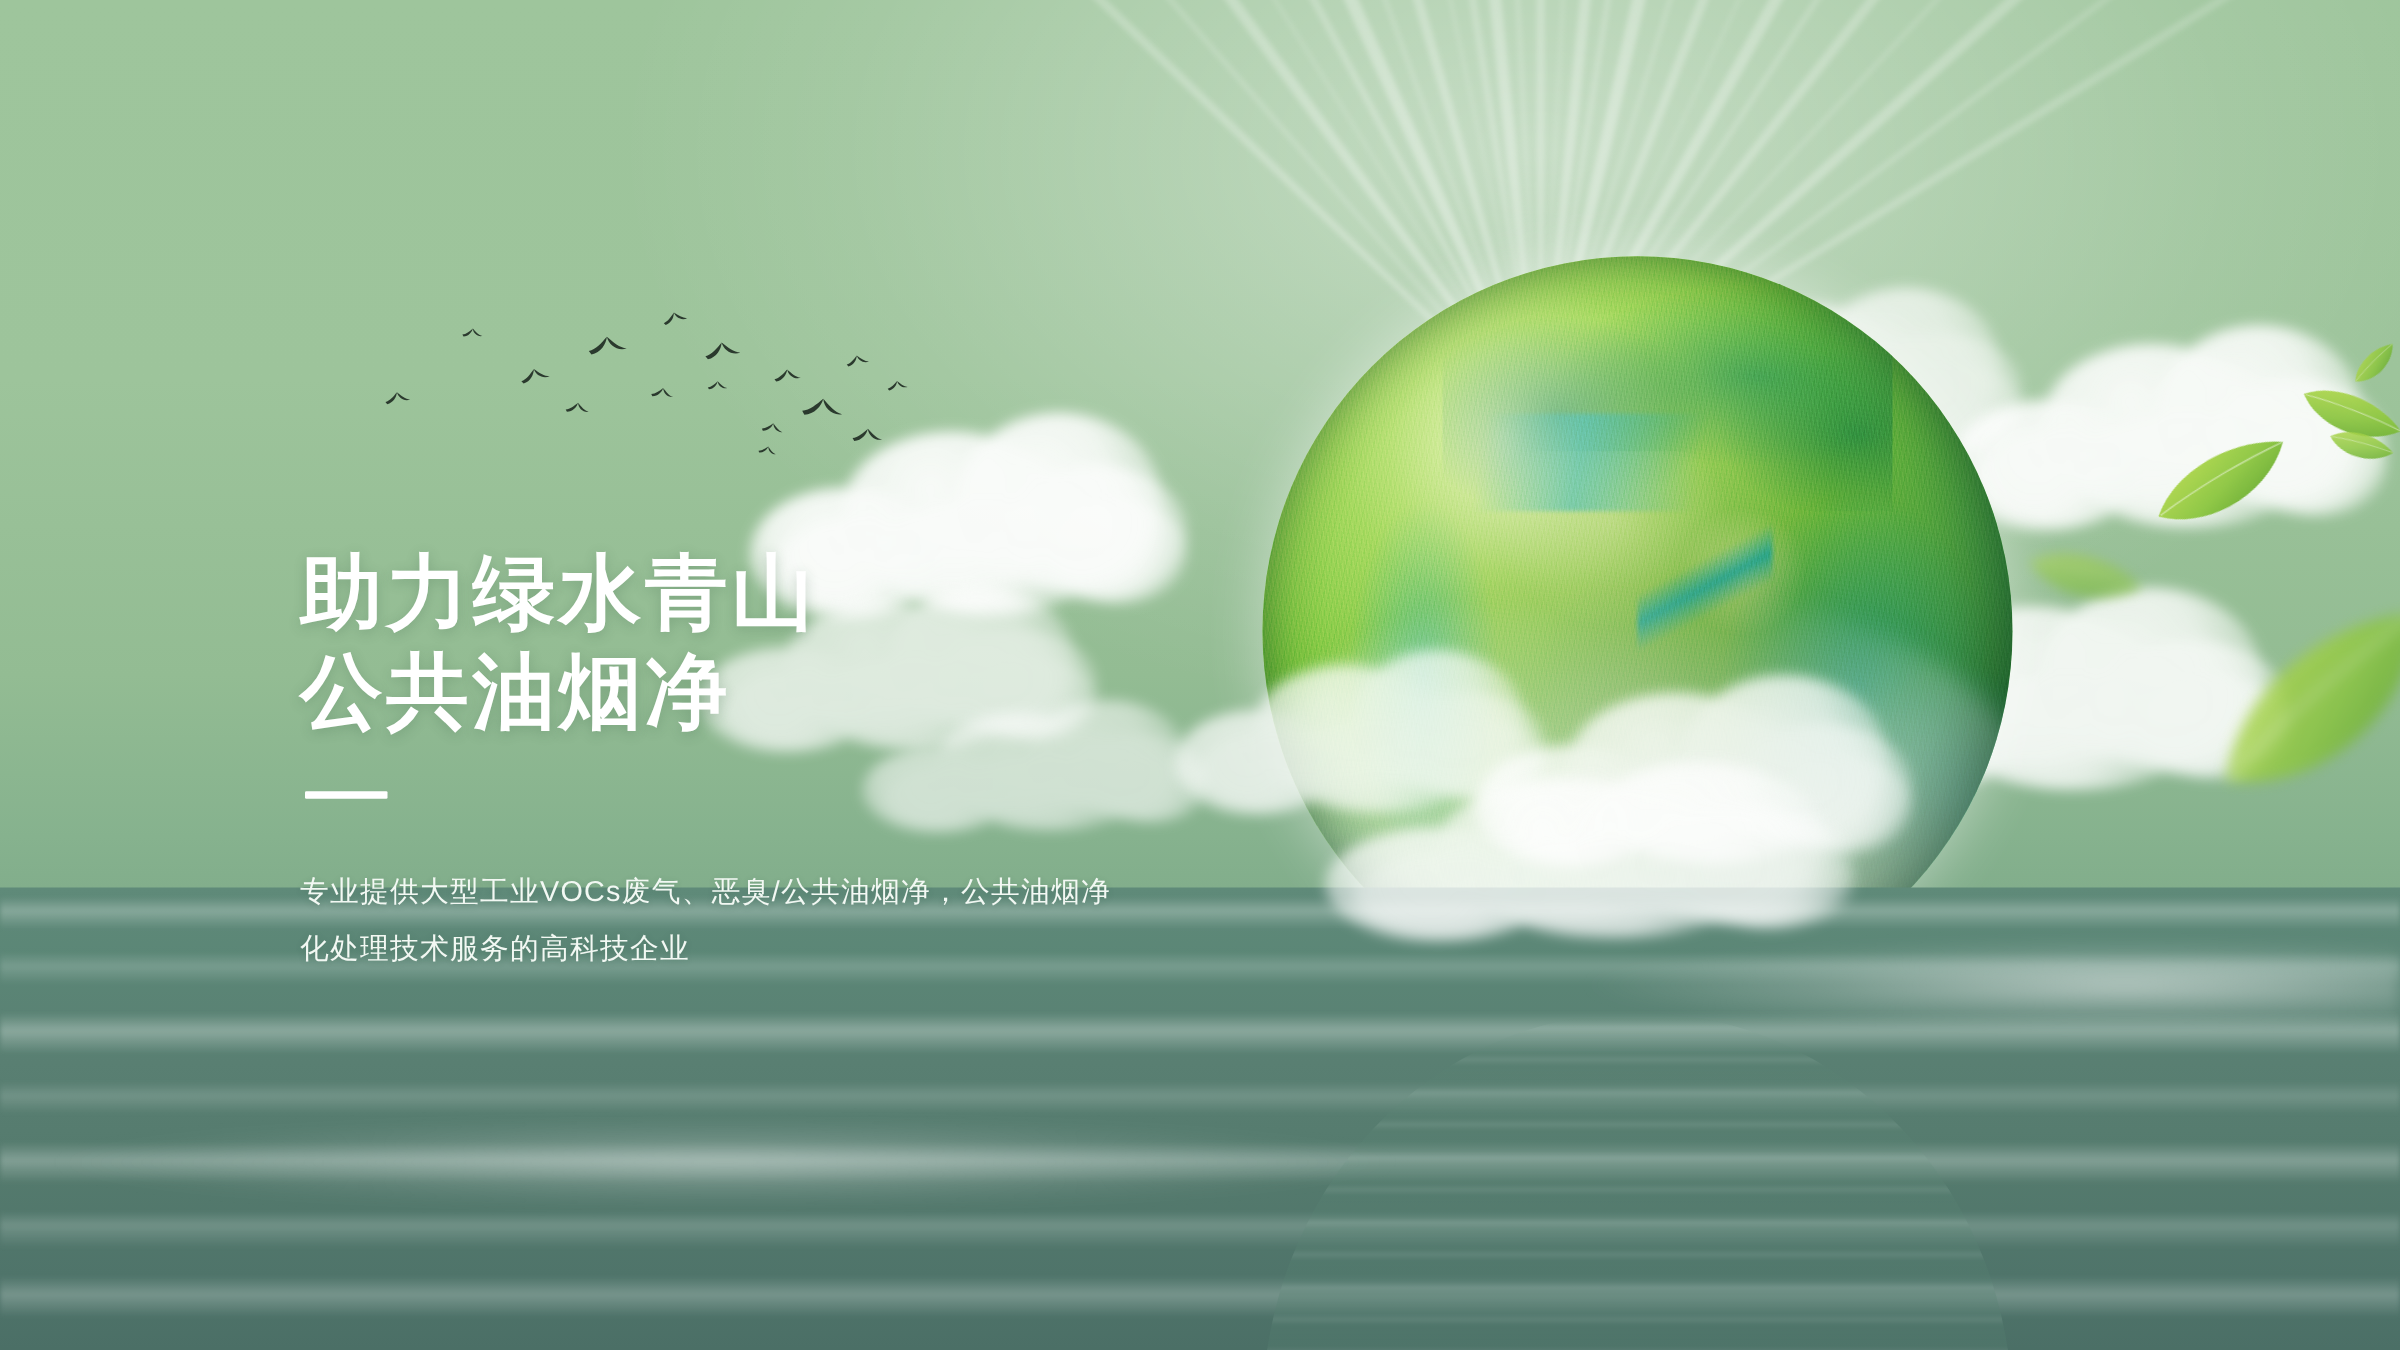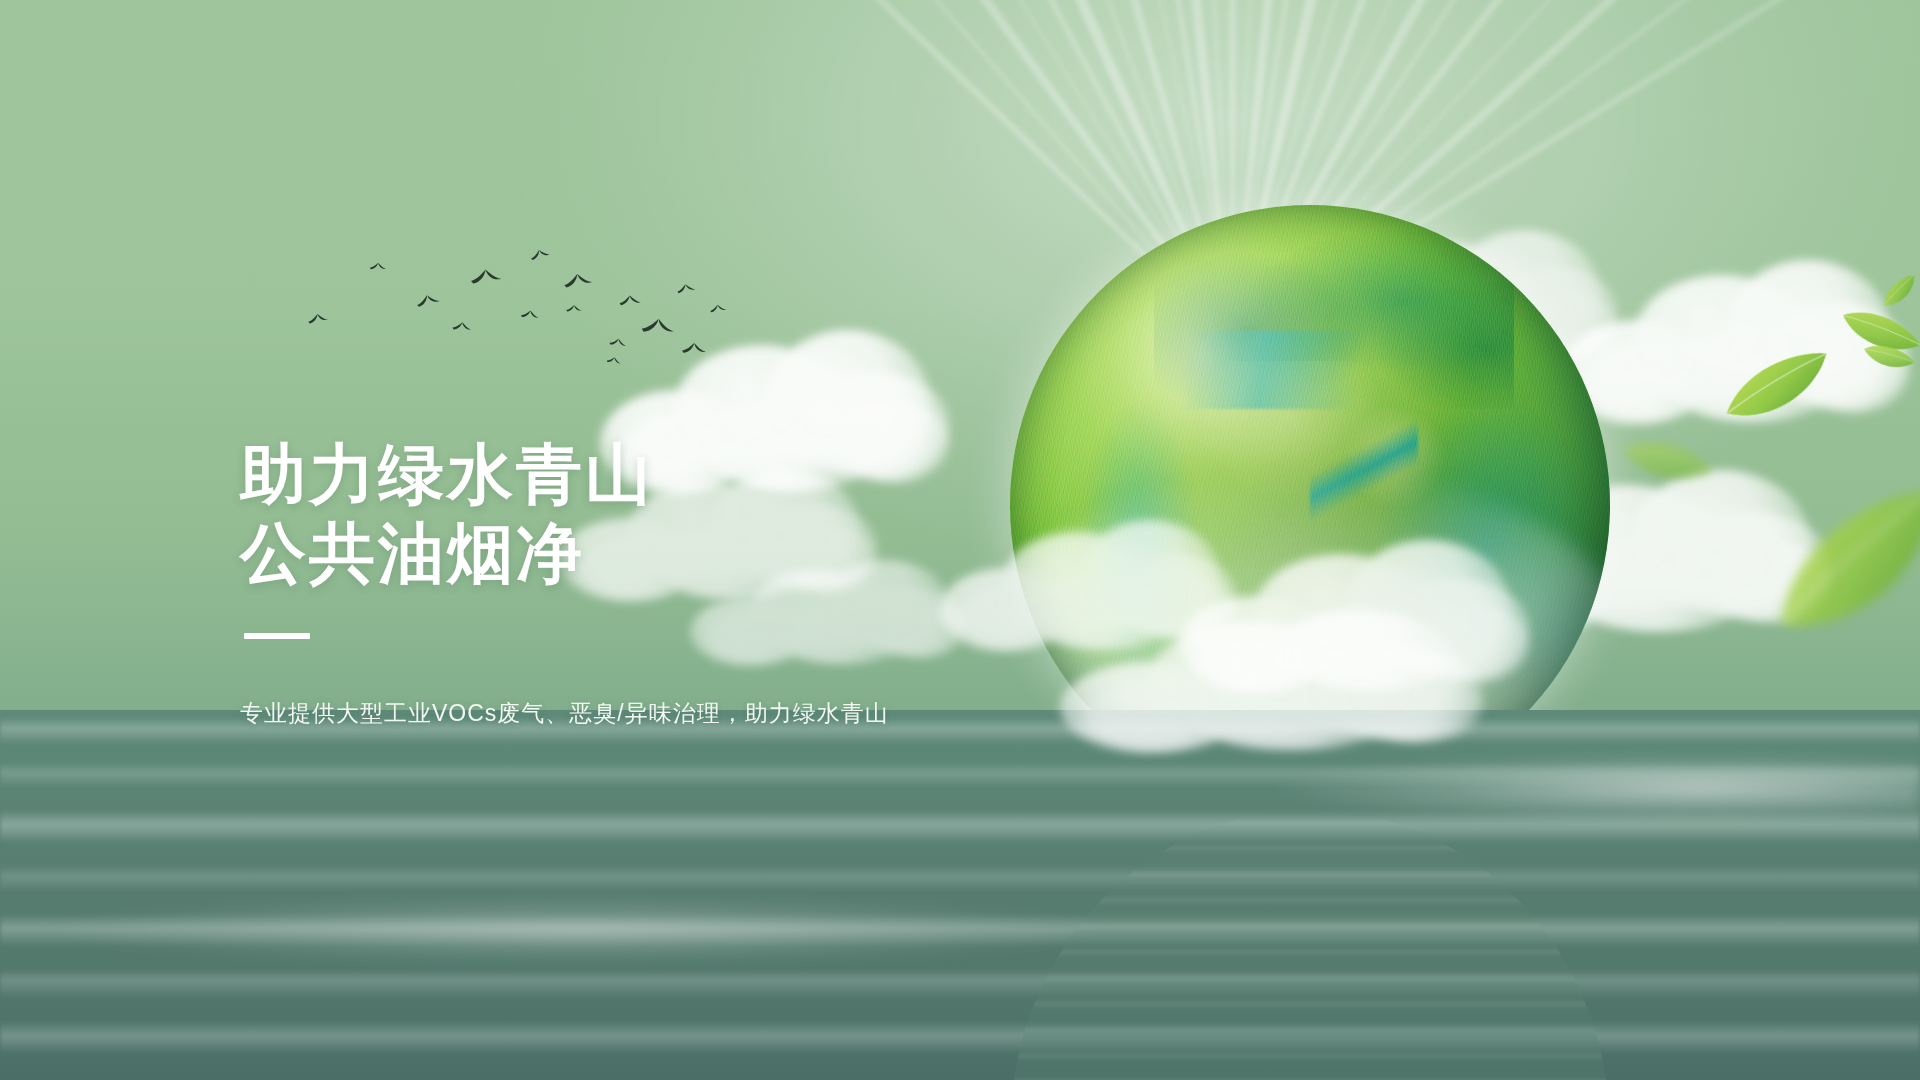--- a/index.html
+++ b/index.html
@@ -605,17 +605,18 @@
       </div>
     </div>
 
   <div class="copy">
     <h1 class="headline">
       <span class="ln">助力绿水青山</span>
       <span class="ln">公共油烟净</span>
     </h1>
     <div class="divider"></div>
     <p class="subcopy">
-      <span class="sl">专业提供大型工业VOCs废气、恶臭/异味治理，助力绿水青山</span>
+      <span class="sl">专业提供大型工业VOCs废气、恶臭/公共油烟净，公共油烟净</span>
+      <span class="sl">化处理技术服务的高科技企业</span>
     </p>
   </div>
 
 </div>
 
 </body></html>

